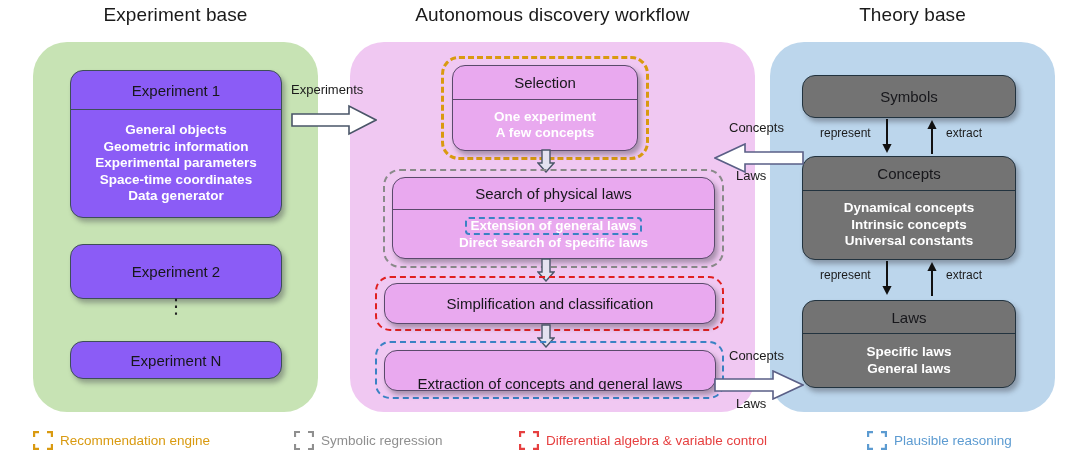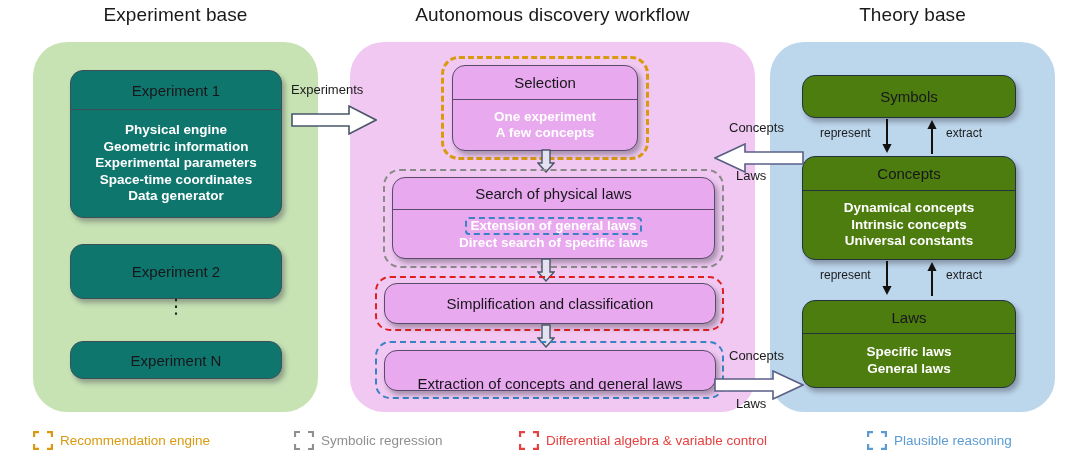--- a/index.html
+++ b/index.html
@@ -70,35 +70,35 @@
     font-weight: bold;
     line-height: 16.4px;
     text-align: center;
     padding: 2px 4px;
     box-sizing: border-box;
   }
   .node.single .head { flex: 1 1 auto; }
 
   
   .n-green {
-    background: #0f766e;
+    background: #8b5cf6;
     border: 1.6px solid #3d4f57;
   }
   .n-green .head { border-bottom: 1.6px solid #3d4f57; }
 
   
   .n-pink {
     background: #e9a9ef;
     border: 1.6px solid #5a4a6b;
   }
   .n-pink .head { border-bottom: 1.6px solid #5a4a6b; }
 
   
   .n-blue {
-    background: #4d7c0f;
+    background: #737373;
     border: 1.6px solid #22333f;
   }
   .n-blue .head { border-bottom: 1.6px solid #22333f; }
 
   
   .vdots {
     position: absolute;
     text-align: center;
     font-size: 20px;
     color: #222;
@@ -172,21 +172,21 @@
   <div class="col-title" style="left:350px; top:4px; width:405px;">Autonomous discovery workflow</div>
   <div class="col-title" style="left:770px; top:4px; width:285px;">Theory base</div>
 
   <div class="panel panel-green" style="left:33px; top:42px; width:285px; height:370px;"></div>
   <div class="panel panel-pink" style="left:350px; top:42px; width:405px; height:370px;"></div>
   <div class="panel panel-blue" style="left:770px; top:42px; width:285px; height:370px;"></div>
 
   <div class="node n-green" style="left:70px; top:70px; width:212px; height:148px;">
     <div class="head" style="height:38px;">Experiment 1</div>
     <div class="body">
-      <div>Physical engine</div>
+      <div>General objects</div>
       <div>Geometric information</div>
       <div>Experimental parameters</div>
       <div>Space-time coordinates</div>
       <div>Data generator</div>
     </div>
   </div>
 
   <div class="node n-green single" style="left:70px; top:244px; width:212px; height:55px;">
     <div class="head" style="border-bottom:none;">Experiment 2</div>
   </div>

